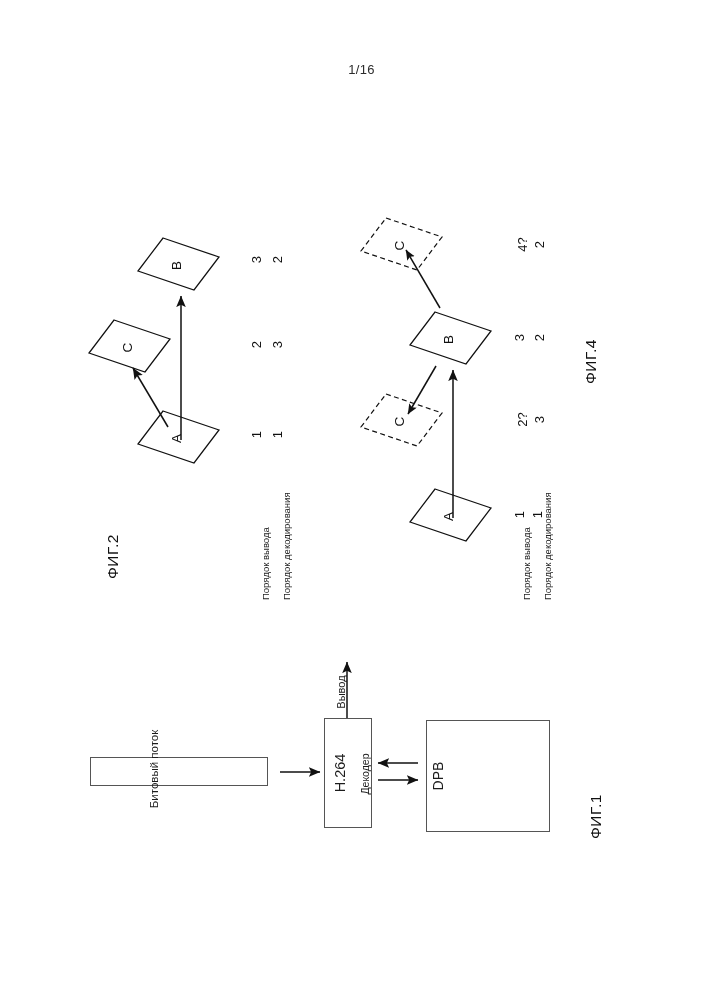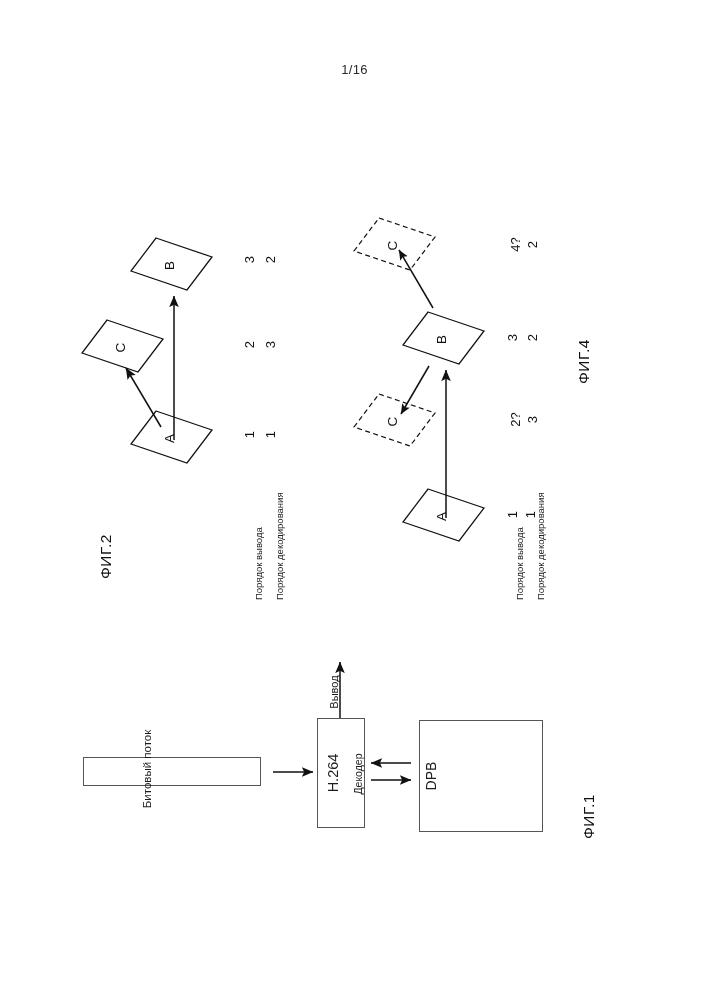--- a/index.html
+++ b/index.html
@@ -11,21 +11,21 @@
     width: 707px;
     height: 1000px;
     position: relative;
     font-family: "Liberation Sans", sans-serif;
     color: #1a1a1a;
     overflow: hidden;
   }
 
   #sheet {
     position: absolute;
-    left: 1px;
+    left: 8px;
     top: 0;
     width: 682px;
     height: 1000px;
     background: #fff;
   }
 
   
   #page-number {
     position: absolute;
     left: 0;

